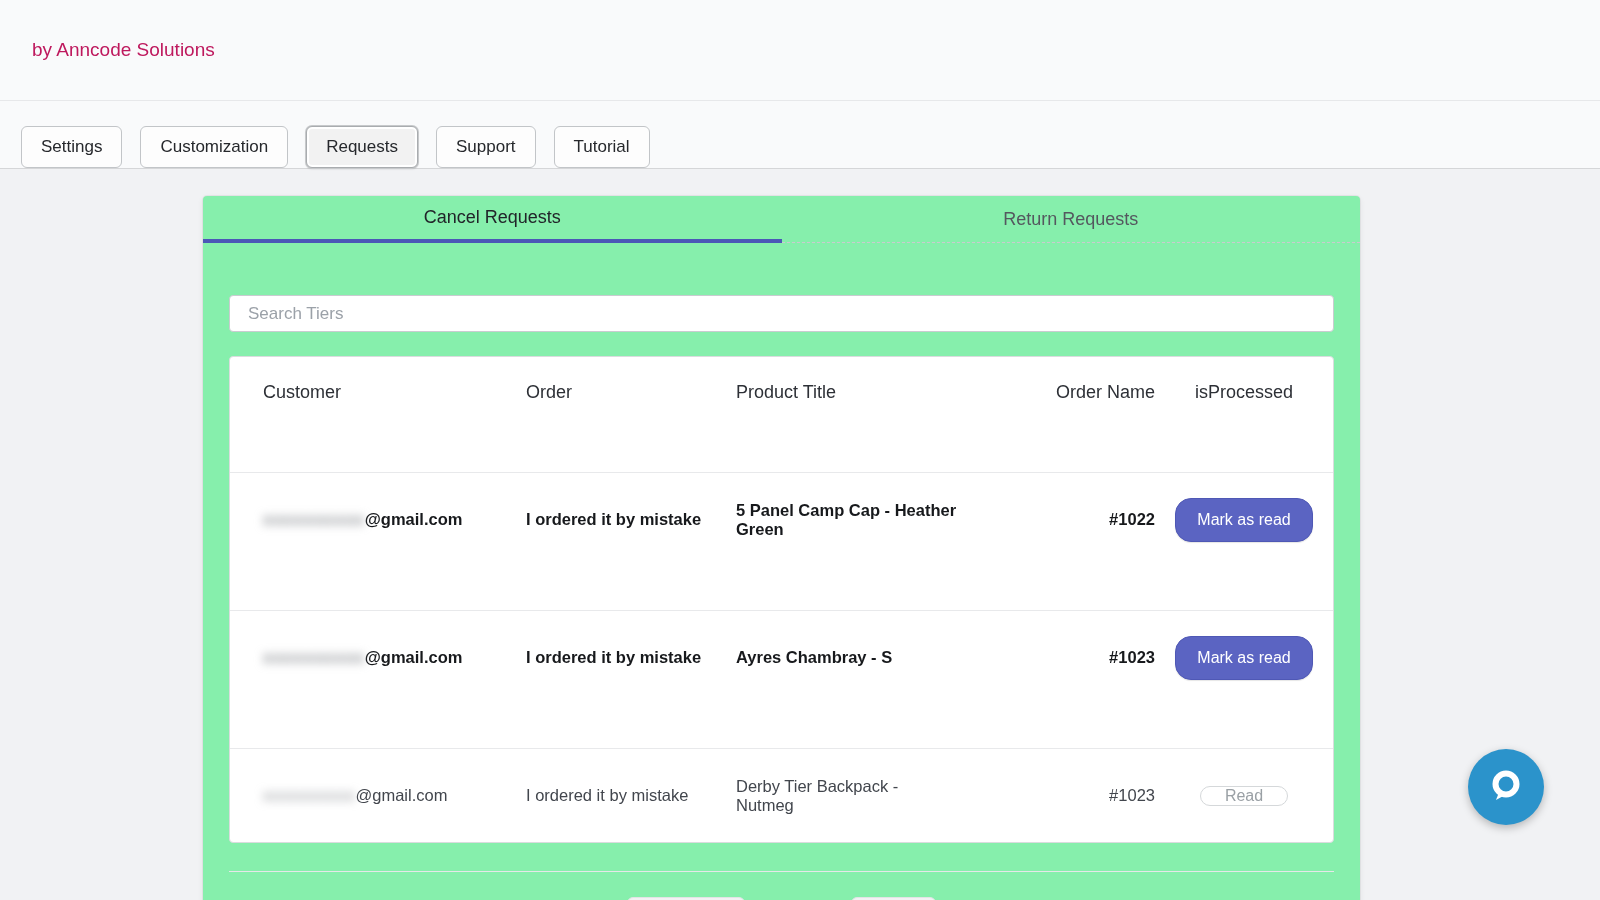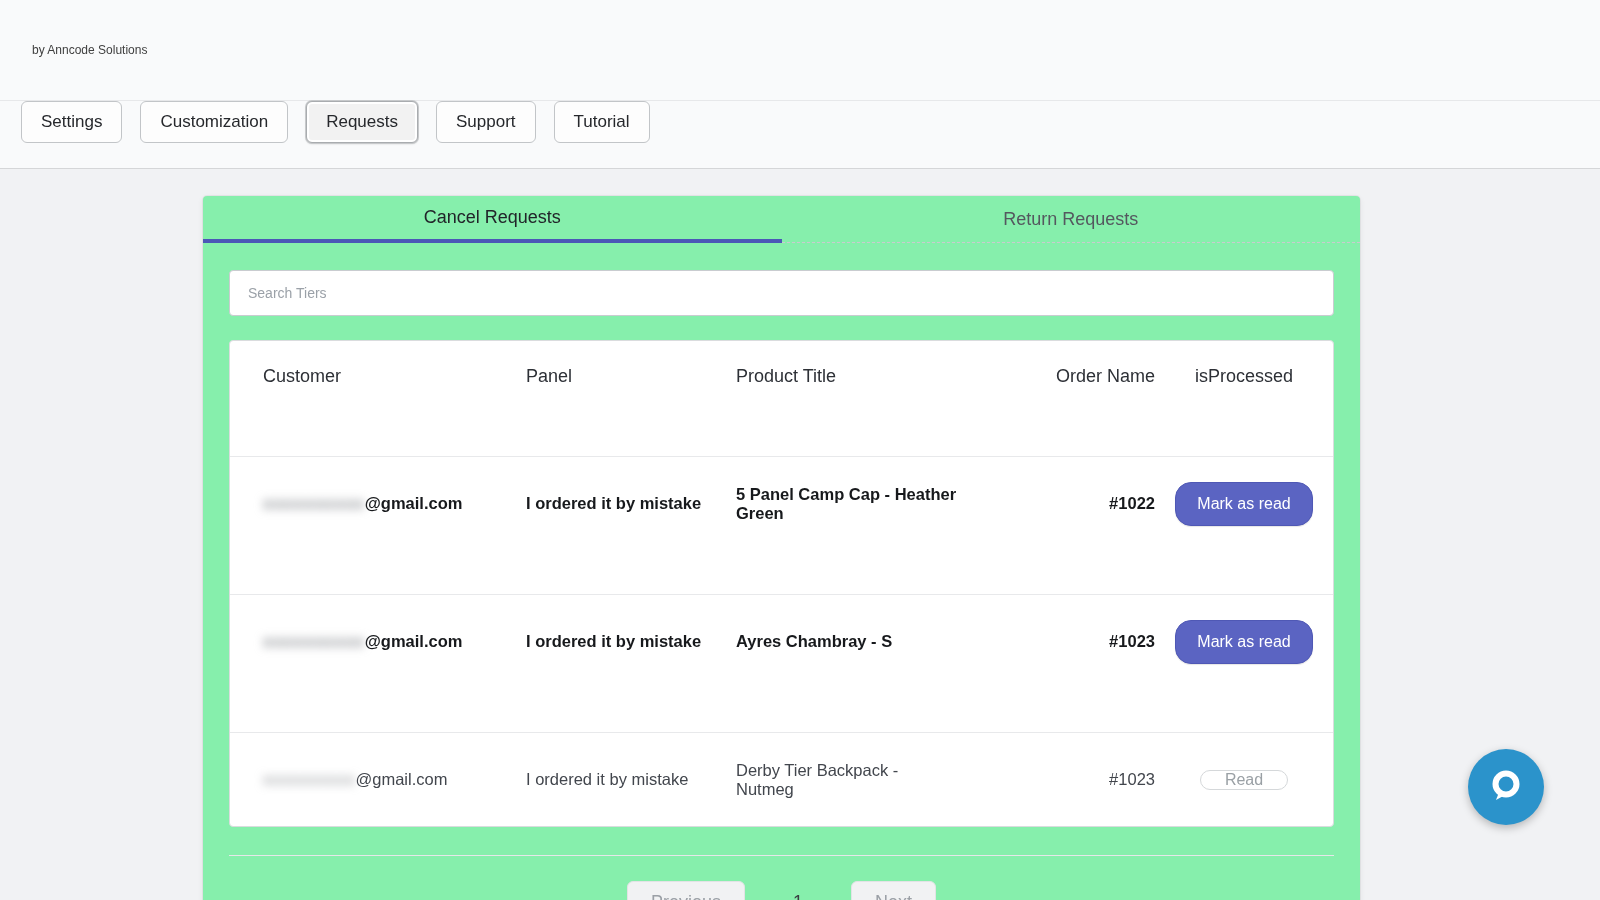--- a/index.html
+++ b/index.html
@@ -15,26 +15,26 @@
   .topbar {
     height:101px; background:#f9fafb;
     display:flex; align-items:center; justify-content:space-between;
     padding:0 48px 0 32px;
     border-bottom:1px solid #e7e8ea;
   }
   .brand { display:flex; align-items:center; gap:24px; }
   .logo-box { width:49px; height:46px; background:#e8262b; border-radius:3px;
     display:flex; align-items:center; justify-content:center; }
   .app-title { font-size:24px; color:#3d4350; letter-spacing:0.3px; }
-  .byline { font-size:12px; color:#404040; }
+  .byline { font-size:19px; color:#be185d; }
 
   
   .toolbar {
     height:68px; background:#f9fafb;
-    display:flex; align-items:flex-start; gap:18px;
+    display:flex; align-items:flex-end; gap:18px;
     padding:0 21px;
     border-bottom:1px solid #d5d6d8;
   }
   .nav-btn {
     font-family:inherit; font-size:17px; color:#26282c;
     background:#fdfdfd; border:1px solid #c2c5c8; border-radius:6px;
     padding:10px 19px; cursor:pointer;
   }
   .nav-btn.active {
     background:#f2f2f2;
@@ -53,24 +53,24 @@
   .tabs { display:flex; height:47px; }
   .tab {
     flex:1; display:flex; align-items:center; justify-content:center;
     font-size:18px; color:#54585f; cursor:pointer;
     border-bottom:1px dashed #c9cbce;
   }
   .tab.active { color:#212429; border-bottom:4px solid #4b57b7; }
 
   .panel-body { padding:27px 26px 0 26px; }
   .search-input {
-    width:100%; height:46px;
-    font-family:inherit; font-size:14px; color:#42464d;
+    width:100%; height:37px;
+    font-family:inherit; font-size:17px; color:#42464d;
     border:1px solid #c9ccd0; border-radius:4px;
-    padding:0 18px; outline:none; background:#fff;
+    padding:0 18px; outline:none; background:#fff;margin-top:25px;
   }
   .search-input::placeholder { color:#9ba1a8; }
 
   .card {
     margin-top:24px;
     border:1px solid #dadcde; border-radius:4px;
     background:#fff;
   }
   .t-head, .t-row {
     display:grid;
@@ -147,21 +147,21 @@
       <div class="tab active">Cancel Requests</div>
       <div class="tab">Return Requests</div>
     </div>
 
     <div class="panel-body">
       <input class="search-input" type="text" placeholder="Search Tiers" style="">
 
       <div class="card">
         <div class="t-head">
           <div class="cell c1">Customer</div>
-          <div class="cell c2">Panel</div>
+          <div class="cell c2">Order</div>
           <div class="cell c3">Product Title</div>
           <div class="cell c4">Order Name</div>
           <div class="cell c5">isProcessed</div>
         </div>
 
         <div class="t-row unread">
           <div class="cell c1">
             <span class="blur-text">xxxxxxxxxx</span><span>@gmail.com</span>
           </div>
           <div class="cell c2">I ordered it by mistake</div>

